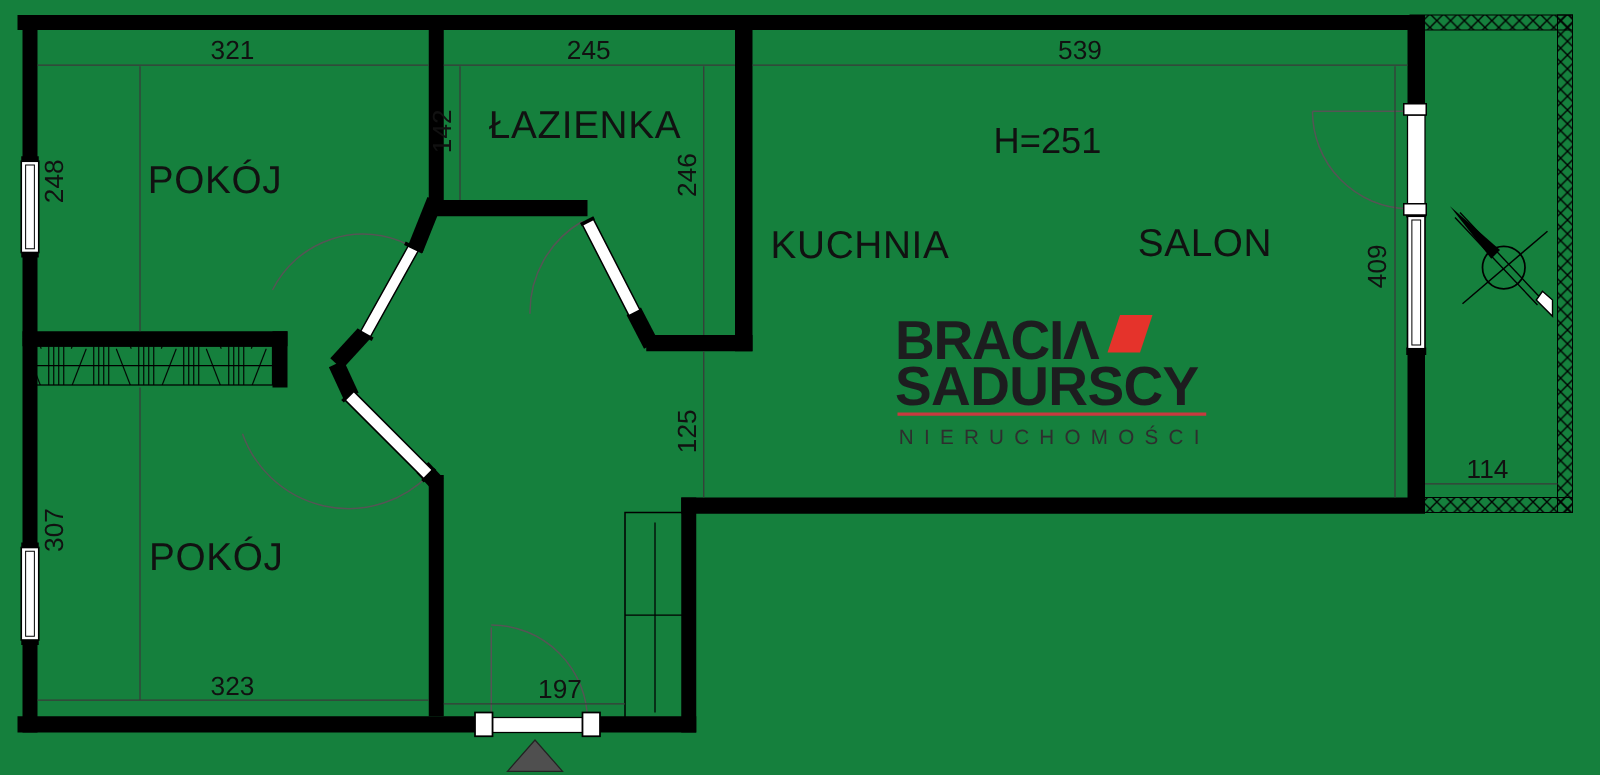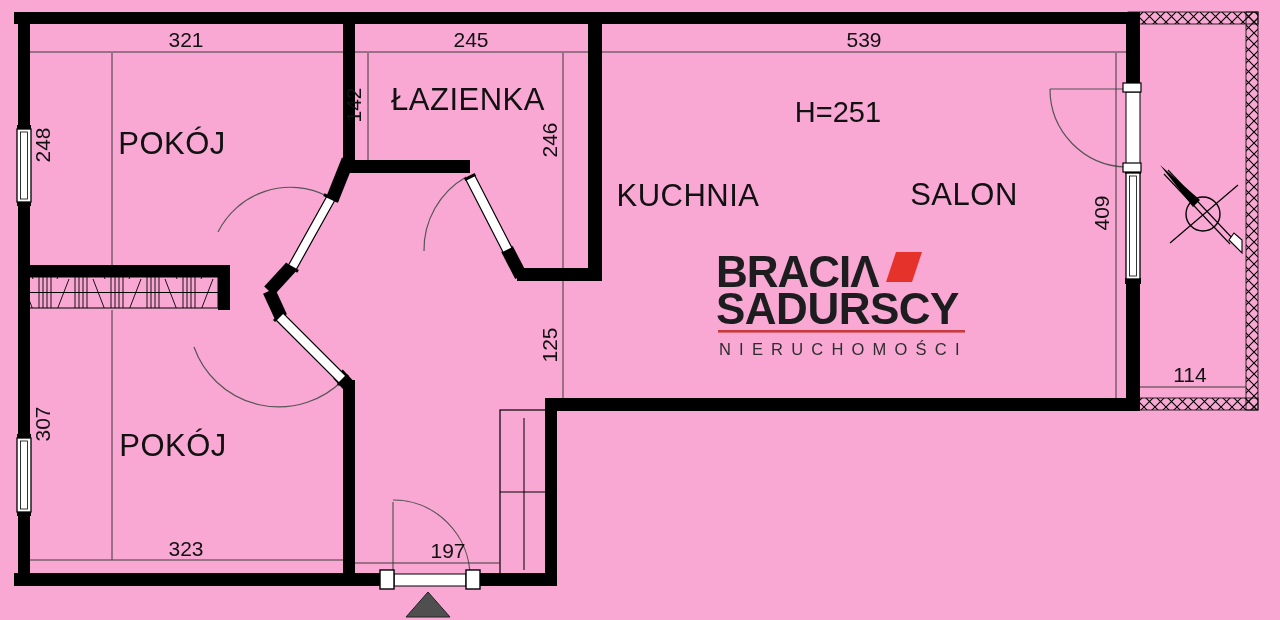--- a/index.html
+++ b/index.html
@@ -1,16 +1,16 @@
 <!DOCTYPE html>
 <html><head>
 <meta charset="utf-8">
 <style>
   html,body{margin:0;padding:0;background:#ffffff;}
-  .stage{position:relative;width:1280px;height:620px;background:#f9a8d4;overflow:hidden;
+  .stage{position:relative;width:1280px;height:620px;background:#15803d;overflow:hidden;
          font-family:"Liberation Sans", sans-serif;}
   svg{display:block;}
   text{font-family:"Liberation Sans", sans-serif;fill:#111;}
   .dim{font-size:21px;}
   .room{font-size:31px;letter-spacing:0.5px;}
   .hnote{font-size:29px;}
   .brand1{font-size:44px;font-weight:bold;letter-spacing:-1px;fill:#1d1d1f;}
   .brand2{font-size:44px;font-weight:bold;letter-spacing:-0.5px;fill:#1d1d1f;}
   .tagline{font-size:16.5px;letter-spacing:8.2px;fill:#2e2e2e;}
 </style>

